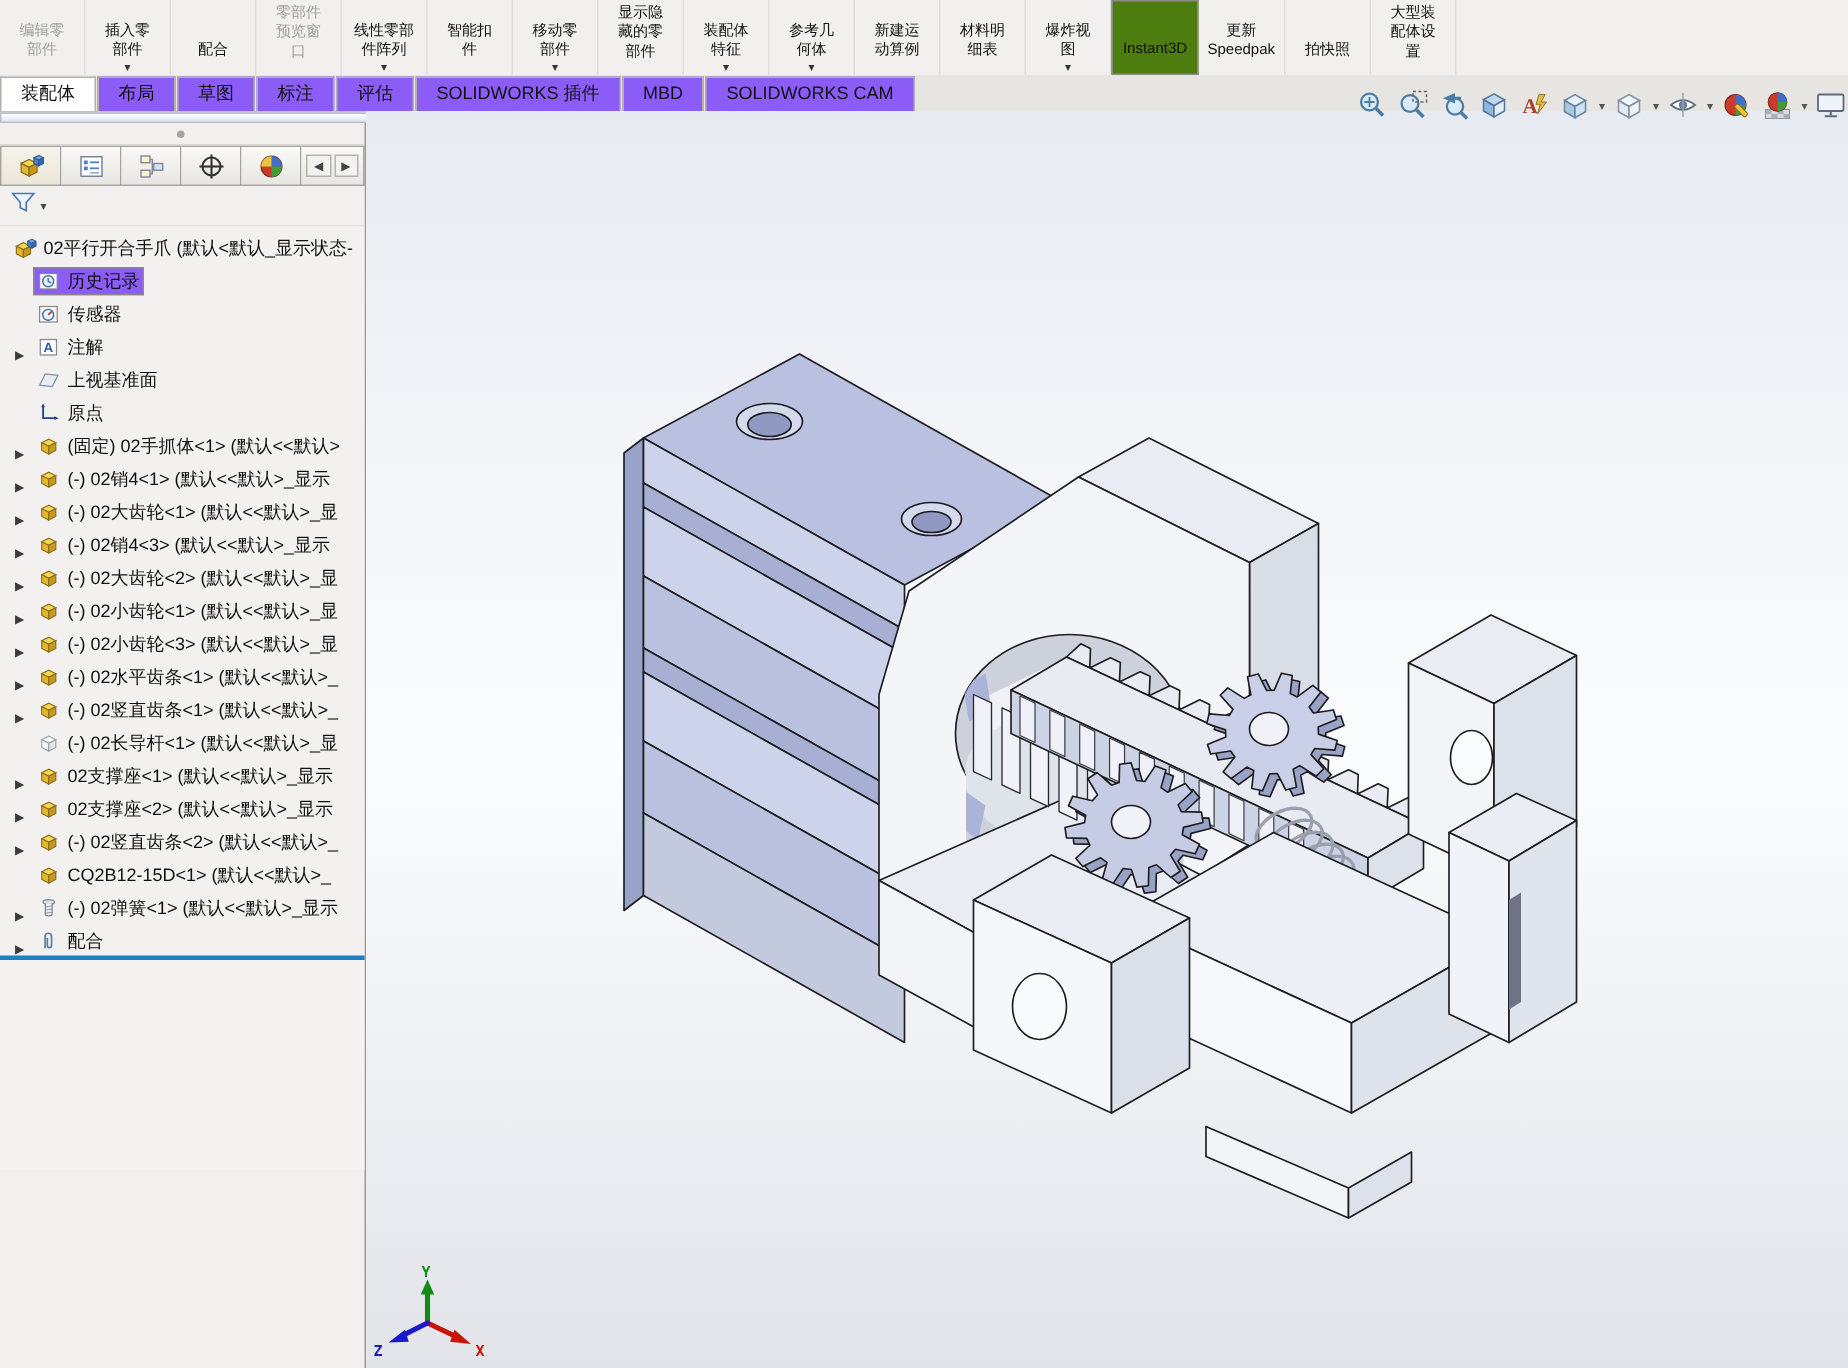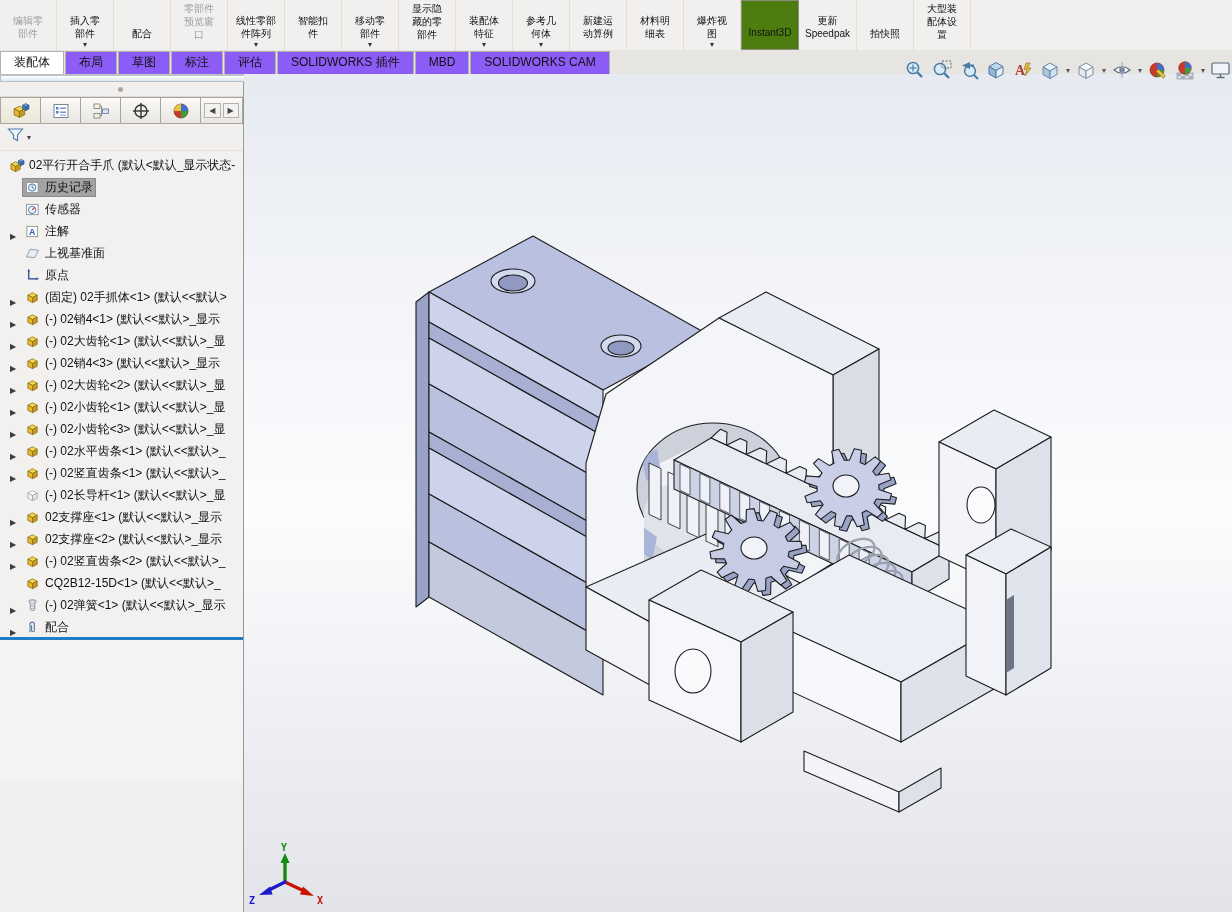--- a/index.html
+++ b/index.html
@@ -40,21 +40,21 @@
   .pnav{flex:1;display:flex;align-items:center;justify-content:center;gap:2px;border:1px solid #a8a5a0;border-left:none;background:linear-gradient(#fbfaf8,#e8e6e2);}
   .pnav span{font-size:8px;color:#444;padding:2px 4px;border:1px solid #b5b2ae;background:#f3f2f0;font-family:"DejaVu Sans",sans-serif;}
   .filterrow{height:26px;display:flex;align-items:center;padding-left:6px;gap:2px;border-bottom:1px solid #e3e0dc;background:#f1f0ee;}
   .fcaret{font-size:8px;color:#444;font-family:"DejaVu Sans",sans-serif;}
   .tree{padding-top:2px;background:#f2f1ef;}
   .tree-row{height:22px;display:flex;align-items:flex-end;padding-left:6px;font-size:12px;white-space:nowrap;overflow:hidden;cursor:default;}
   .tree-row:not(.root){padding-left:10px;}
   .tw{width:12px;flex:none;font-size:8px;color:#3c3c3c;font-family:"DejaVu Sans",sans-serif;}
   .root .tw{width:0px;}
   .tbox{display:flex;align-items:center;border:1px solid transparent;padding:0 2px;overflow:hidden;}
-  .boxed .tbox{border:1px solid #8a8a8a;background:#a3a3a3;}
+  .boxed .tbox{border:1px solid #8a8a8a;background:#8b5cf6;}
   .tree-icon{width:17px;height:16px;margin-right:3px;flex:none;display:inline-flex;align-items:center;}
   .tlabel{white-space:nowrap;}
   .bluesplit{height:3px;background:#1f7fc4;}
   .panel-rest{background:#f4f3f1;height:140px;}
   
   .viewport{position:absolute;left:244px;top:74px;width:988px;height:838px;overflow:hidden;
     background:linear-gradient(180deg,#e7eaf1 0%,#f2f4f8 24%,#fbfcfd 52%,#edeff3 78%,#e2e4e9 100%);}
   #model{position:absolute;left:0;top:11px;width:988px;height:827px;}
 </style>
 </head>

